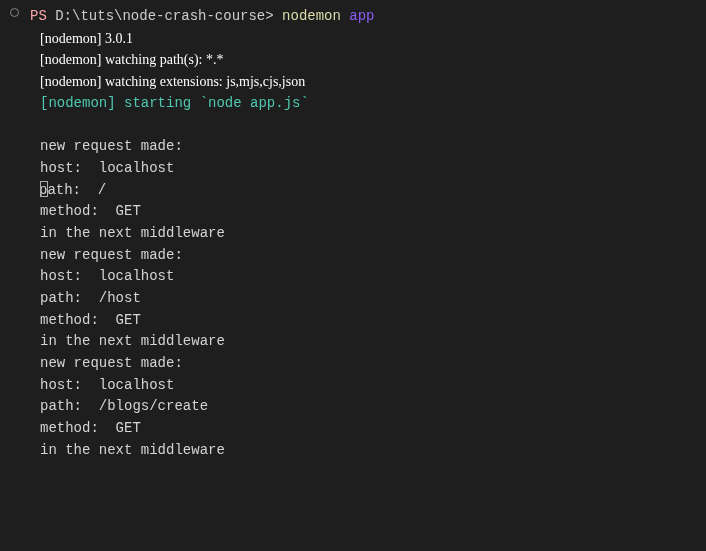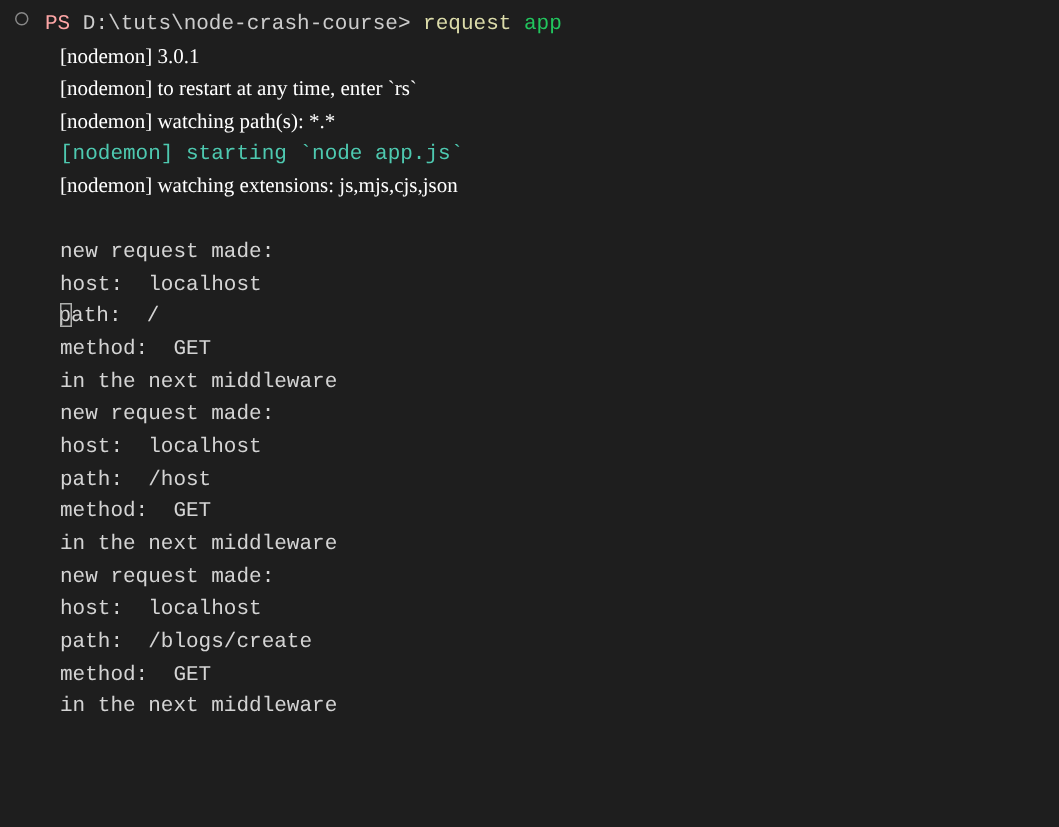--- a/index.html
+++ b/index.html
@@ -43,21 +43,21 @@
     .prompt-path {
       color: #cccccc;
     }
     .prompt-gt {
       color: #cccccc;
     }
     .cmd-yellow {
       color: #dcdcaa;
     }
     .cmd-white {
-      color: #22c55e;
+      color: #8b5cf6;
     }
     .nodemon-yellow {
       color: #ffffff;
       font-family: Liberation Serif, serif;
     }
     .nodemon-green {
       color: #4ec9b0;
     }
     .output-white {
       color: #d4d4d4;
@@ -76,27 +76,26 @@
       height: 1.55em;
     }
   </style>
 </head>
 <body>
 
 <div class="gutter-circle"></div>
 
 <div class="terminal">
 
-  <div class="line"><span class="prompt-ps">PS </span><span class="prompt-path">D:\tuts\node-crash-course</span><span class="prompt-gt">&gt; </span><span class="cmd-yellow">request</span><span class="cmd-white"> app</span></div>
+  <div class="line"><span class="prompt-ps">PS </span><span class="prompt-path">D:\tuts\node-crash-course</span><span class="prompt-gt">&gt; </span><span class="cmd-yellow">nodemon</span><span class="cmd-white"> app</span></div>
 
   <div class="line indent nodemon-yellow">[nodemon] 3.0.1</div>
-  <div class="line indent nodemon-yellow">[nodemon] to restart at any time, enter `rs`</div>
   <div class="line indent nodemon-yellow">[nodemon] watching path(s): *.*</div>
+  <div class="line indent nodemon-yellow">[nodemon] watching extensions: js,mjs,cjs,json</div>
   <div class="line indent nodemon-green">[nodemon] starting `node app.js`</div>
-  <div class="line indent nodemon-yellow">[nodemon] watching extensions: js,mjs,cjs,json</div>
 
   <div class="blank-line"></div>
 
   <div class="line indent output-white">new request made:</div>
   <div class="line indent output-white">host:  localhost</div>
   <div class="line indent output-white"><span class="cursor-box"></span><span>path:  /</span></div>
   <div class="line indent output-white">method:  GET</div>
   <div class="line indent output-white">in the next middleware</div>
 
   <div class="line indent output-white">new request made:</div>

